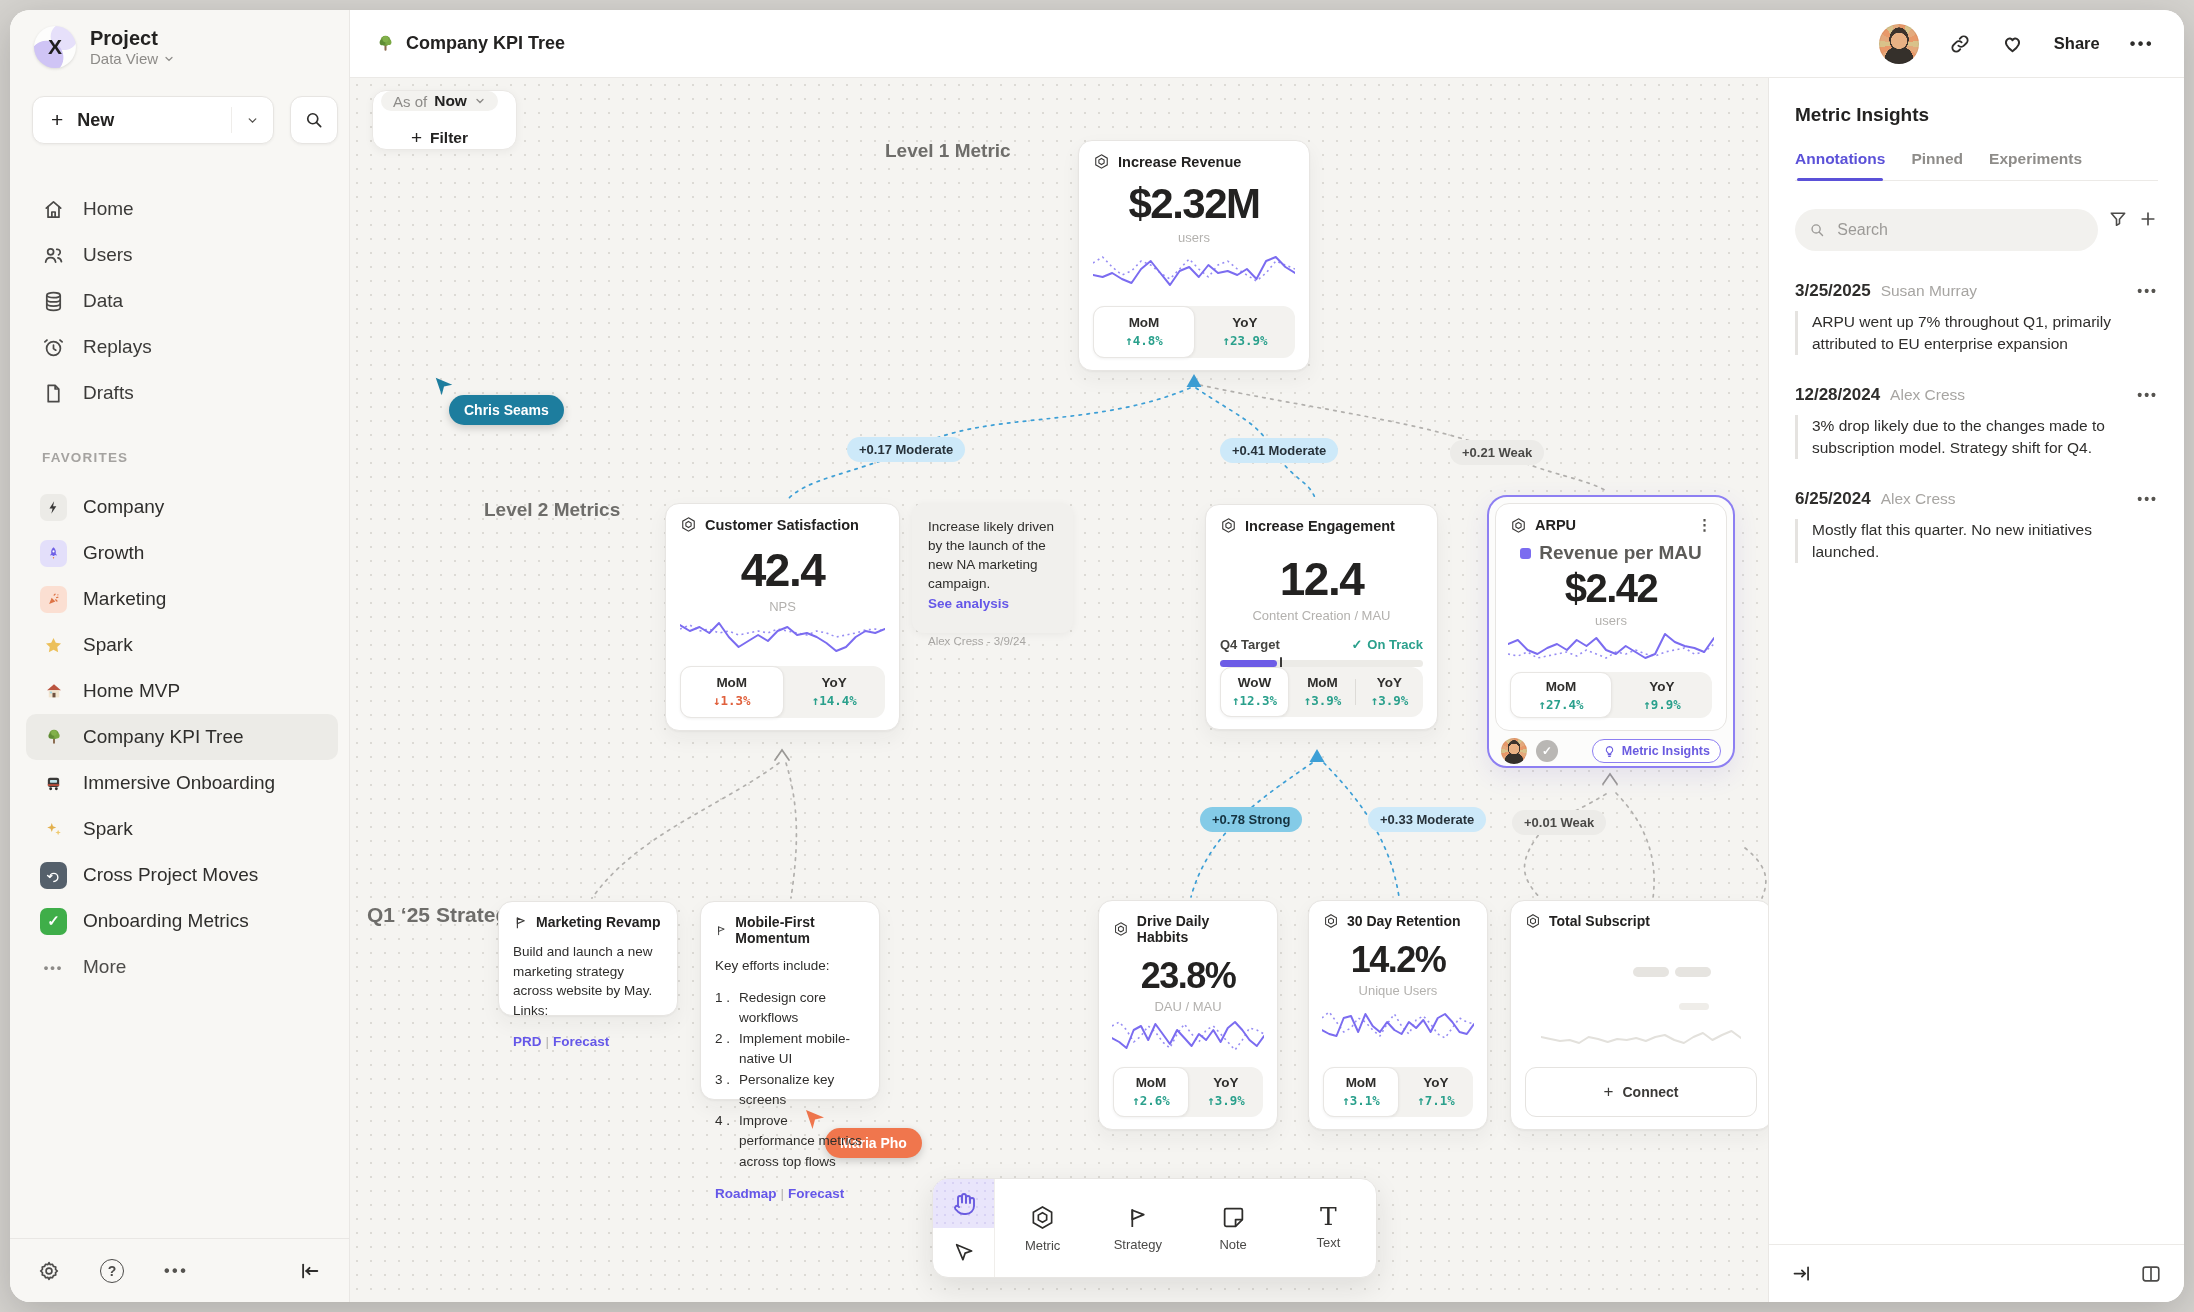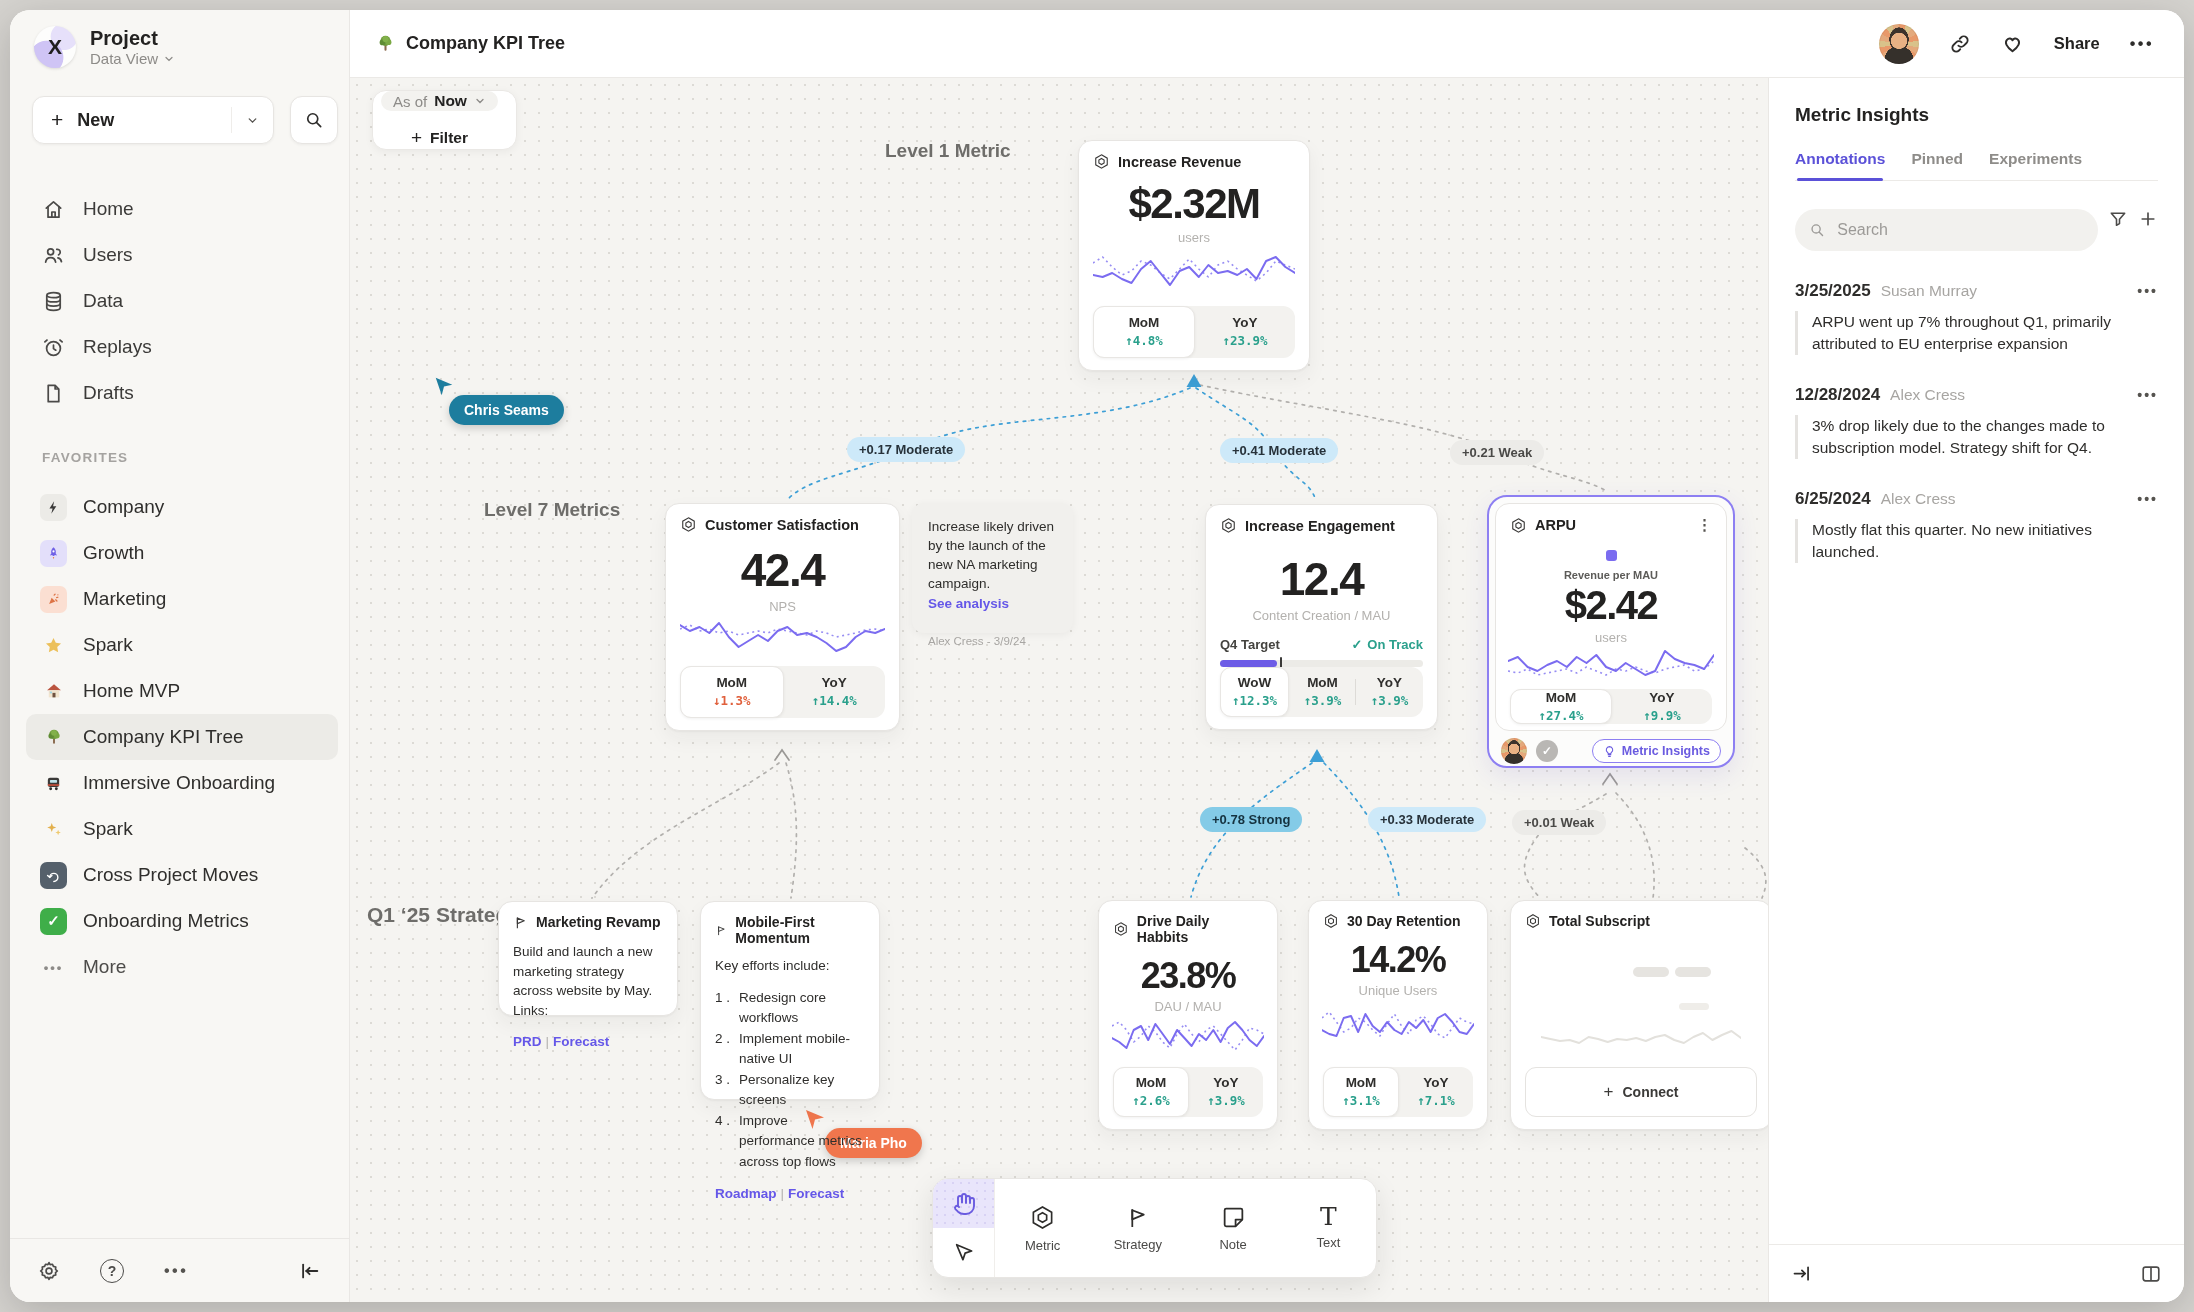--- a/index.html
+++ b/index.html
@@ -86,21 +86,21 @@
   .spark{align-self:center;margin-top:auto;margin-bottom:auto;}
   .stats{background:#f3f2ef;border-radius:12px;display:flex;height:52px;margin-top:auto;position:relative;}
   .chip{flex:1;display:flex;flex-direction:column;align-items:center;justify-content:center;gap:3px;cursor:pointer;}
   .chip.raised{background:#fff;border:1px solid #e8e6e3;border-radius:11px;box-shadow:0 1px 3px rgba(0,0,0,.06);}
   .sl{font-size:13.5px;font-weight:700;color:#2f2e2c;}
   .sv{font-size:12.5px;font-family:"DejaVu Sans Mono",monospace;font-weight:700;}
   .sv.up{color:#2aa08c;}
   .sv.down{color:#e0603c;}
   .vdiv{position:absolute;top:12px;bottom:12px;width:1px;background:#dddbd7;}
 
-  .legend{display:flex;align-items:center;justify-content:center;gap:8px;font-size:11px;color:#5c5b58;font-weight:600;margin-top:16px;flex-direction:column;}
+  .legend{display:flex;align-items:center;justify-content:center;gap:8px;font-size:19px;color:#5c5b58;font-weight:600;margin-top:8px;}
   .legend .sq{width:11px;height:11px;border-radius:3px;background:#7b6cf0;}
   .kebab{margin-left:auto;color:#55534f;font-weight:700;font-size:15px;cursor:pointer;}
 
   .target-row{display:flex;align-items:center;margin-top:14px;font-size:13px;color:#44433f;font-weight:600;}
   .ontrack{margin-left:auto;color:#2aa08c;font-weight:700;display:flex;gap:5px;align-items:center;font-size:13px;}
   .progress{margin-top:8px;height:7px;border-radius:4px;background:#ecebe7;position:relative;}
   .progress .fill{position:absolute;left:0;top:0;bottom:0;width:28%;border-radius:4px;background:#6d5ce6;}
   .progress .tick{position:absolute;left:29.5%;top:-3px;width:2.5px;height:13px;border-radius:2px;background:#3b3a38;}
 
   .arpu-wrap{position:absolute;border:2px solid #8d7ff2;border-radius:20px;background:#fcfcfb;box-shadow:0 8px 24px rgba(80,60,200,.10);padding:6px;}
@@ -396,21 +396,21 @@
             <path d="M6 9l6 6 6-6"></path>
           </svg>
       </div>
       <div class="filterbtn">
         <span class="plus">+</span>
         <span>Filter</span>
       </div>
     </div>
 
     <div class="cv-label" style="left:535px;top:62px">Level 1 Metric</div>
-    <div class="cv-label" style="left:134px;top:421px">Level 7 Metrics</div>
+    <div class="cv-label" style="left:134px;top:421px">Level 2 Metrics</div>
     <div class="cv-label" style="left:17px;top:825px;font-size:21px">Q1 ‘25 Strategy</div>
 
     <div class="card" style="left:728px;top:62px;width:232px;height:231px">
       <div class="card-head">
         <svg class="ic" width="17" height="17" viewBox="0 0 26 26" fill="none" stroke="#3a3938" stroke-width="1.7">
             <polygon points="13,2.8 21.8,7.9 21.8,18.1 13,23.2 4.2,18.1 4.2,7.9"></polygon>
             <polygon points="13,8.4 17,10.7 17,15.3 13,17.6 9,15.3 9,10.7"></polygon>
           </svg>
         <span>Increase Revenue</span>
       </div>

